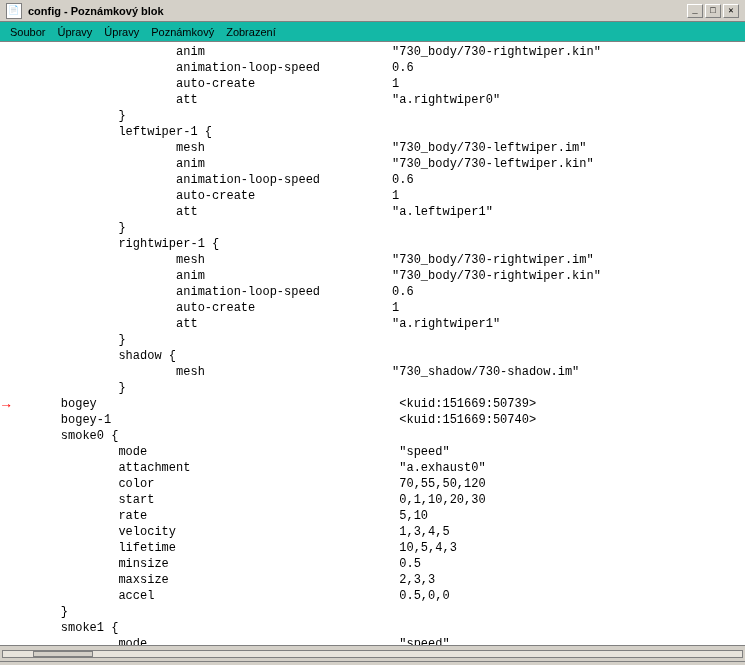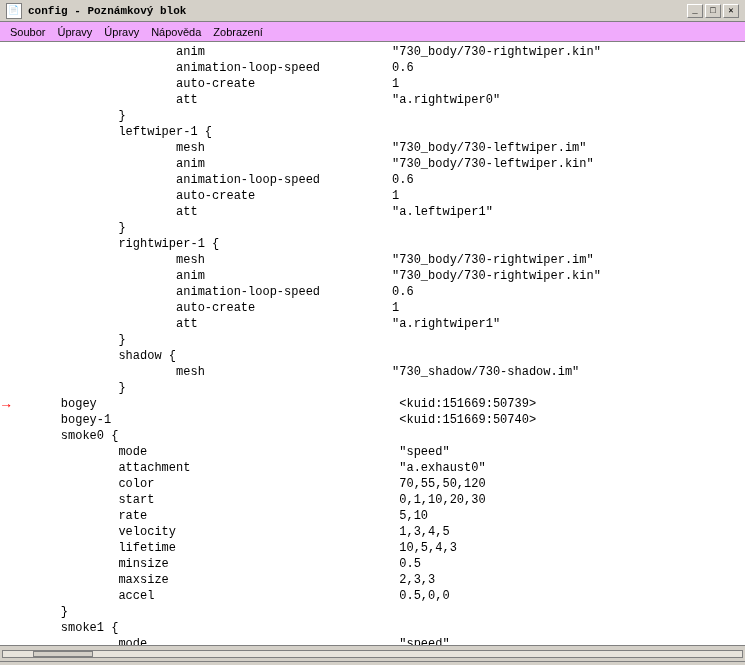--- a/index.html
+++ b/index.html
@@ -24,21 +24,21 @@
       width: 16px;
       height: 16px;
       background: #fff;
       border: 1px solid #808080;
       font-size: 9px;
       display: flex;
       align-items: center;
       justify-content: center;
     }
     .title-bar-text {
-      font-family: Liberation Mono, monospace;
+      font-family: Liberation Sans, sans-serif;
       font-size: 11px;
       font-weight: bold;
       color: #000;
     }
     .title-bar-controls {
       margin-left: auto;
       display: flex;
       gap: 2px;
     }
     .title-btn {
@@ -47,21 +47,21 @@
       background: #d4d0c8;
       border: 1px solid;
       border-color: #fff #808080 #808080 #fff;
       font-size: 9px;
       display: flex;
       align-items: center;
       justify-content: center;
       cursor: pointer;
     }
     .menu-bar {
-      background: #f0abfc;
+      background: #14b8a6;
       display: flex;
       gap: 0;
       padding: 2px 4px;
       border-bottom: 1px solid #808080;
       height: 20px;
       align-items: center;
     }
     .menu-item {
       font-family: Arial, sans-serif;
       font-size: 11px;
@@ -145,21 +145,21 @@
     <div class="title-btn">_</div>
     <div class="title-btn">□</div>
     <div class="title-btn">✕</div>
   </div>
 </div>
 
 <div class="menu-bar">
   <span class="menu-item">Soubor</span>
   <span class="menu-item">Úpravy</span>
   <span class="menu-item">Úpravy</span>
-  <span class="menu-item">Nápověda</span>
+  <span class="menu-item">Poznámkový</span>
   <span class="menu-item">Zobrazení</span>
 </div>
 
 <div class="editor-area">
   <div class="arrow-gutter">
 
     <div class="arrow-marker" style="top: 354px; left: 2px;">→</div>
   </div>
   <div class="code-content" id="code-display">                    anim                          "730_body/730-rightwiper.kin"
                     animation-loop-speed          0.6

